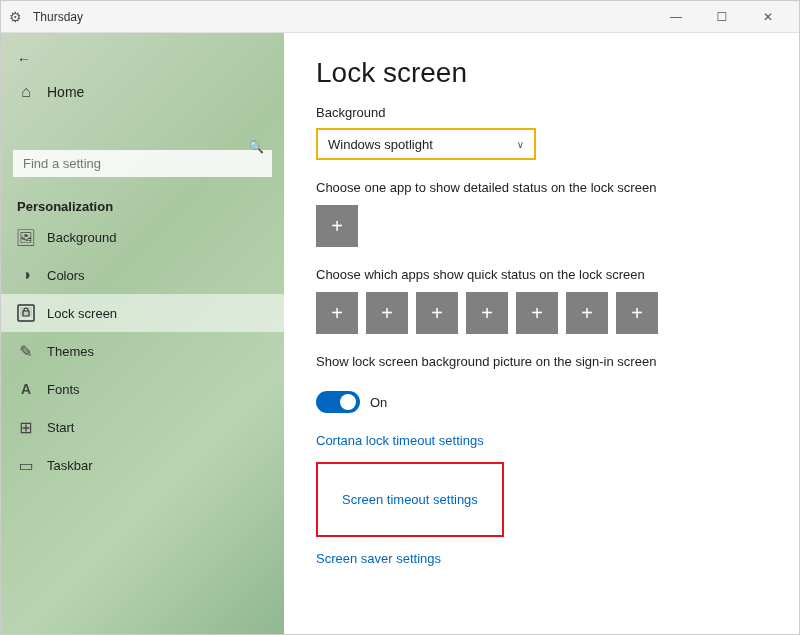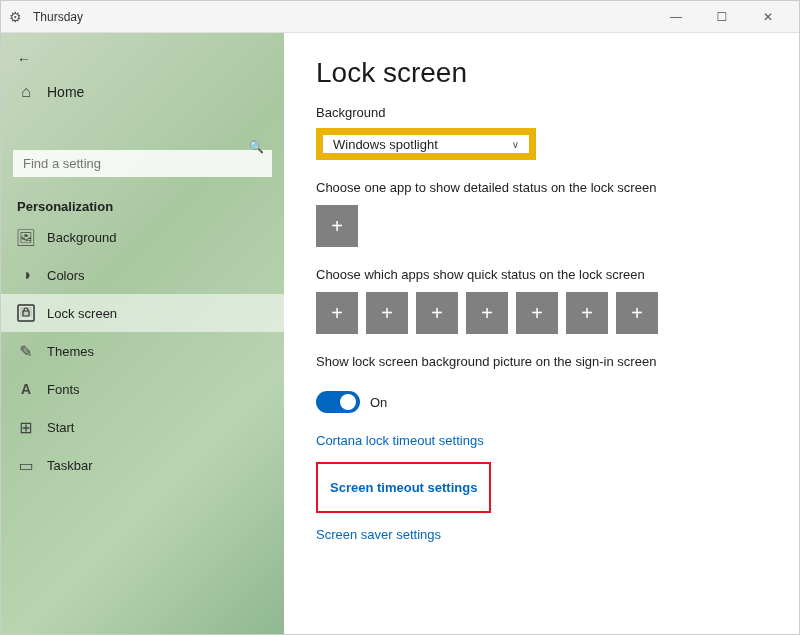--- a/index.html
+++ b/index.html
@@ -204,21 +204,21 @@
     
     .section-field-label {
       font-size: 13px;
       color: #222;
       margin-bottom: 8px;
     }
 
     .dropdown {
       width: 220px;
       height: 32px;
-      border: 7px solid #eab308;
+      border: 2px solid #eab308;
       background: #fff;
       display: flex;
       align-items: center;
       padding: 0 10px;
       cursor: pointer;
       margin-bottom: 20px;
       justify-content: space-between;
     }
 
     .dropdown-text { font-size: 13px; color: #222; }
@@ -428,19 +428,19 @@
           <div class="toggle">
             <div class="toggle-knob"></div>
           </div>
           <span class="toggle-on-label">On</span>
         </div>
       </div>
 
       
       <a class="link-item">Cortana lock timeout settings</a>
       <div style="border: 2px solid #e81123; display: inline-block; margin-bottom: 14px;">
-        <a class="link-item" style="margin:0;padding:16px 12px;display:block;font-weight:bold;">Screen timeout settings</a>
+        <a class="link-item" style="margin:12px;padding:16px 12px;display:block;">Screen timeout settings</a>
       </div>
       <br>
       <a class="link-item">Screen saver settings</a>
     </div>
   </div>
 </div>
 
 </body></html>

